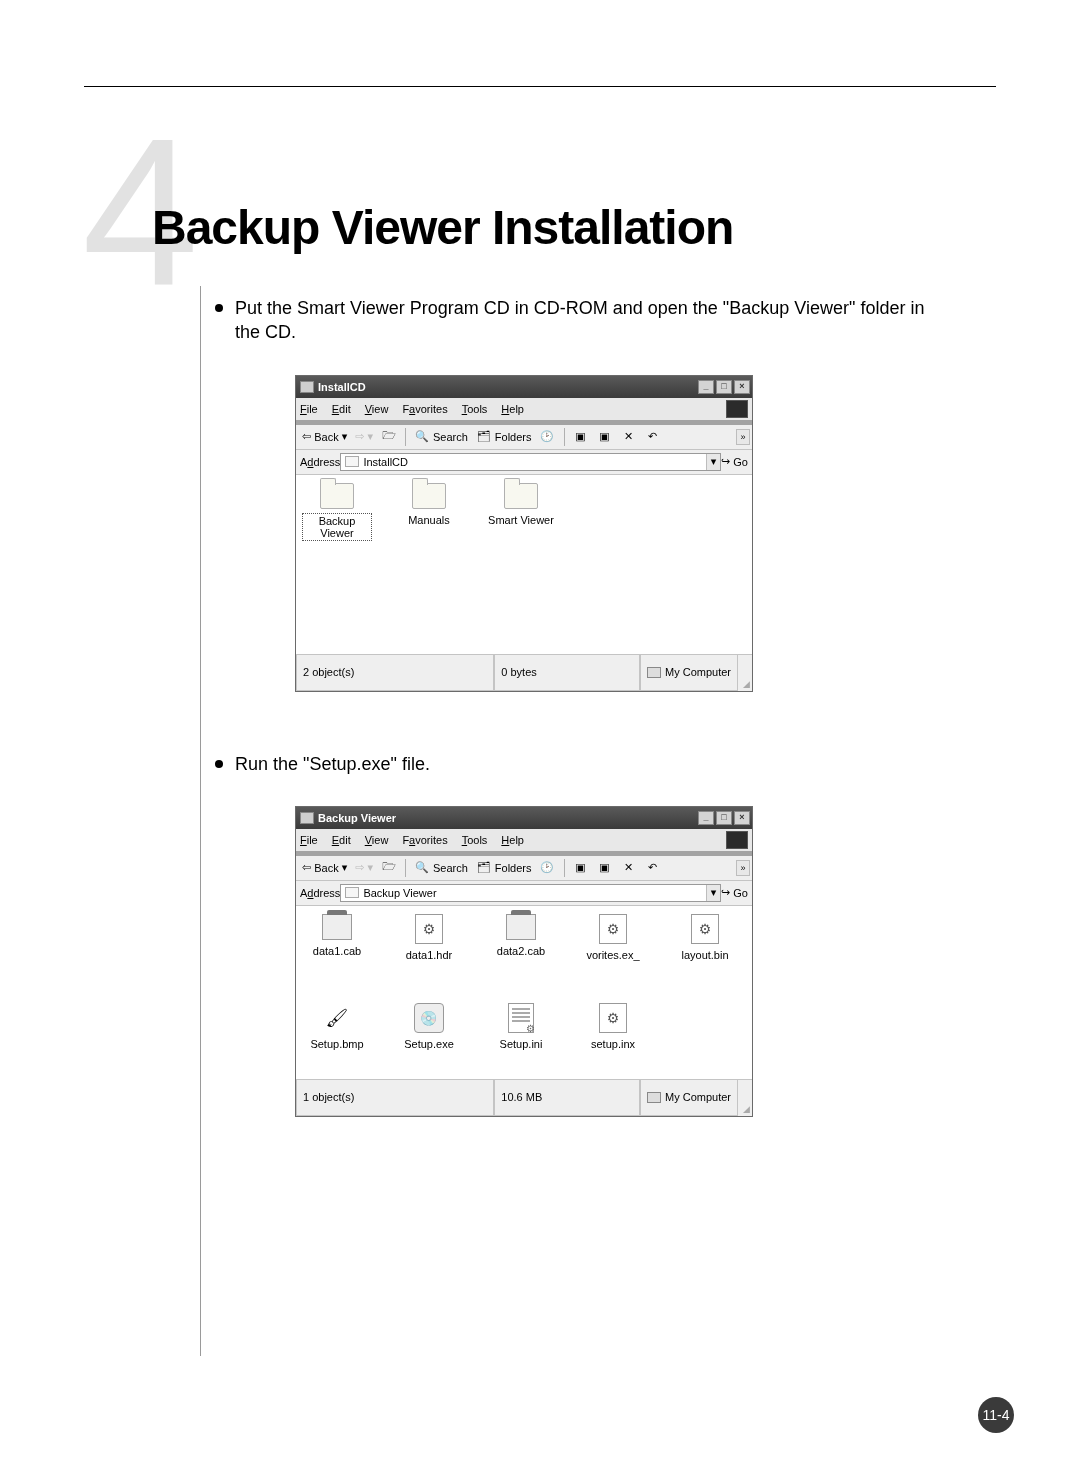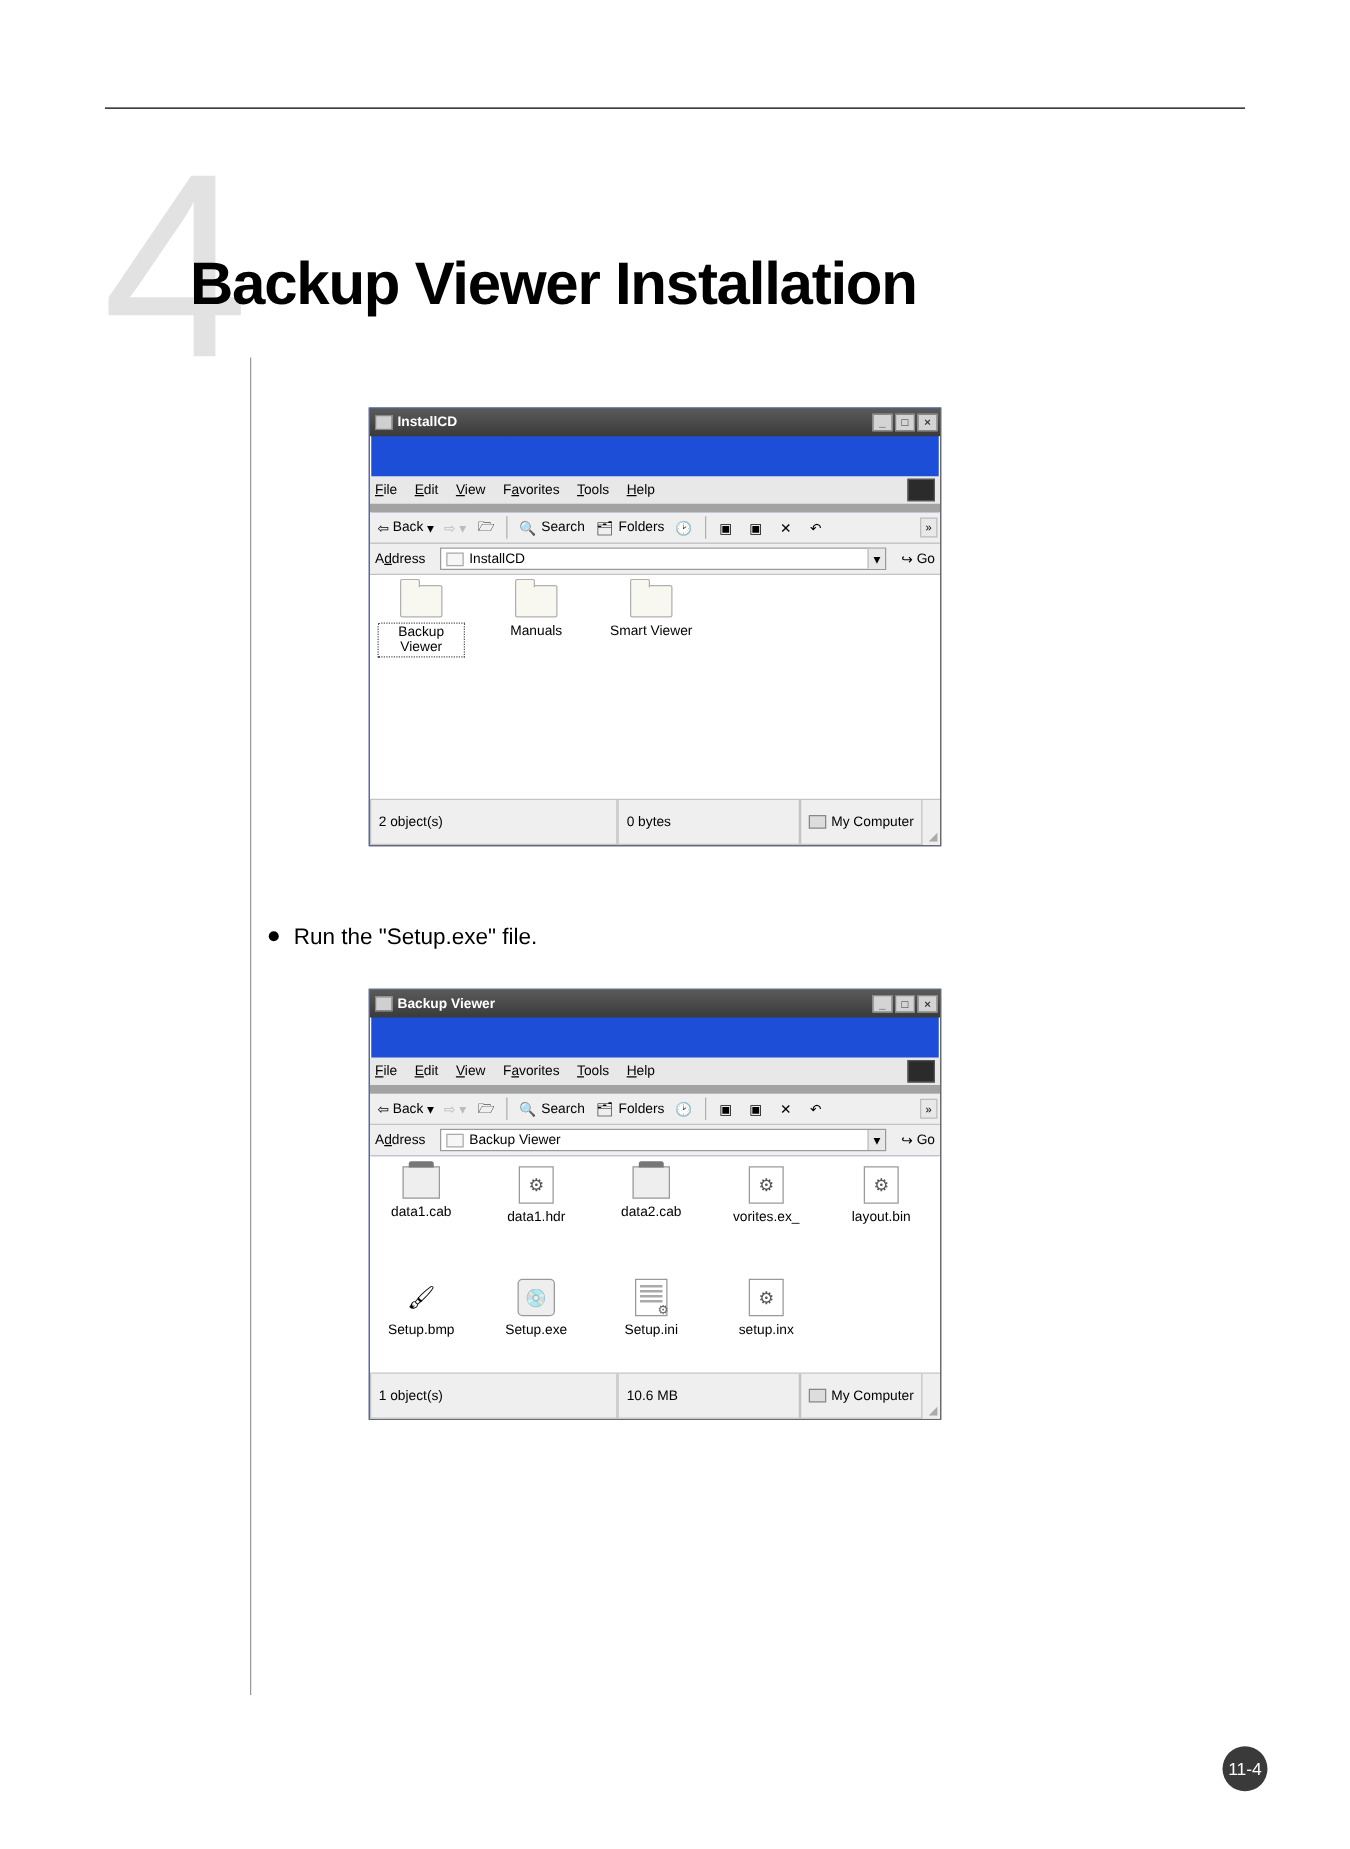--- a/index.html
+++ b/index.html
@@ -87,21 +87,21 @@
   .titlebar-left { display:flex; align-items:center; gap:4px; }
   .title-icon { width:14px; height:12px; background:#cfcfcf; border:1px solid #888; }
   .win-btns { display:flex; gap:2px; }
   .win-btn {
     width:16px; height:14px; background:#d4d4d4; border:1px solid #888;
     display:flex; align-items:center; justify-content:center;
     font-size:9px; line-height:1; color:#333;
   }
   .menubar {
     display:flex; justify-content:space-between; align-items:center;
-    background:#e8e8e8; padding:2px 4px; border-bottom:7px solid #a3a3a3;margin-top:32px;
+    background:#e8e8e8; padding:2px 4px; border-bottom:5px solid #a3a3a3;
   }
   .menubar-items { display:flex; gap:14px; }
   .menubar-items span u { text-decoration: underline; }
   .logo-sq { width:22px; height:18px; background:#2b2b2b; border:1px solid #555; }
   .toolbar {
     display:flex; align-items:center; gap:4px;
     background:#efefef; padding:3px 4px; border-bottom:1px solid #c4c4c4;
     position:relative;
   }
   .tb-back { display:flex; align-items:center; gap:2px; }
@@ -109,21 +109,21 @@
   .tb-btn {
     display:flex; align-items:center; gap:3px; padding:1px 2px;
   }
   .tb-icon { width:16px; height:16px; display:flex; align-items:center; justify-content:center; }
   .tb-chevron {
     position:absolute; right:2px; top:50%; transform:translateY(-50%);
     width:14px; height:16px; background:#e8e8e8; border:1px solid #bdbdbd;
     display:flex; align-items:center; justify-content:center; font-size:9px;
   }
   .addressbar {
-    display:flex; align-items:center; gap:12px;
+    display:flex; align-items:center; gap:0;
     background:#efefef; padding:3px 4px; border-bottom:1px solid #c4c4c4;
   }
   .addr-input {
     flex:1; height:18px; background:#fff; border:1px solid #9a9a9a;
     display:flex; align-items:center; padding:0 4px; gap:4px;
     position:relative;
   }
   .addr-folder-icon { width:14px; height:11px; border:1px solid #aaa; background:#f6f6f6; }
   .addr-drop { width:14px; height:16px; border-left:1px solid #bdbdbd;
     display:flex; align-items:center; justify-content:center;
@@ -175,20 +175,24 @@
 
 <div class="page-border"></div>
 
 <div class="big-number">4</div>
 <div class="chapter-title">Backup Viewer Installation</div>
 
 <div class="vline"></div>
 
 <div class="content">
 
+  <div class="bullet-row">
+    <div class="bullet-dot"></div>
+    <div>Put the Smart Viewer Program CD in CD-ROM and open the "Backup Viewer" folder in the CD.</div>
+  </div>
 
   <div class="explorer">
     <div class="titlebar">
       <div class="titlebar-left">
         <div class="title-icon"></div>
         <span>InstallCD</span>
       </div>
       <div class="win-btns">
         <div class="win-btn">_</div>
         <div class="win-btn">□</div>

